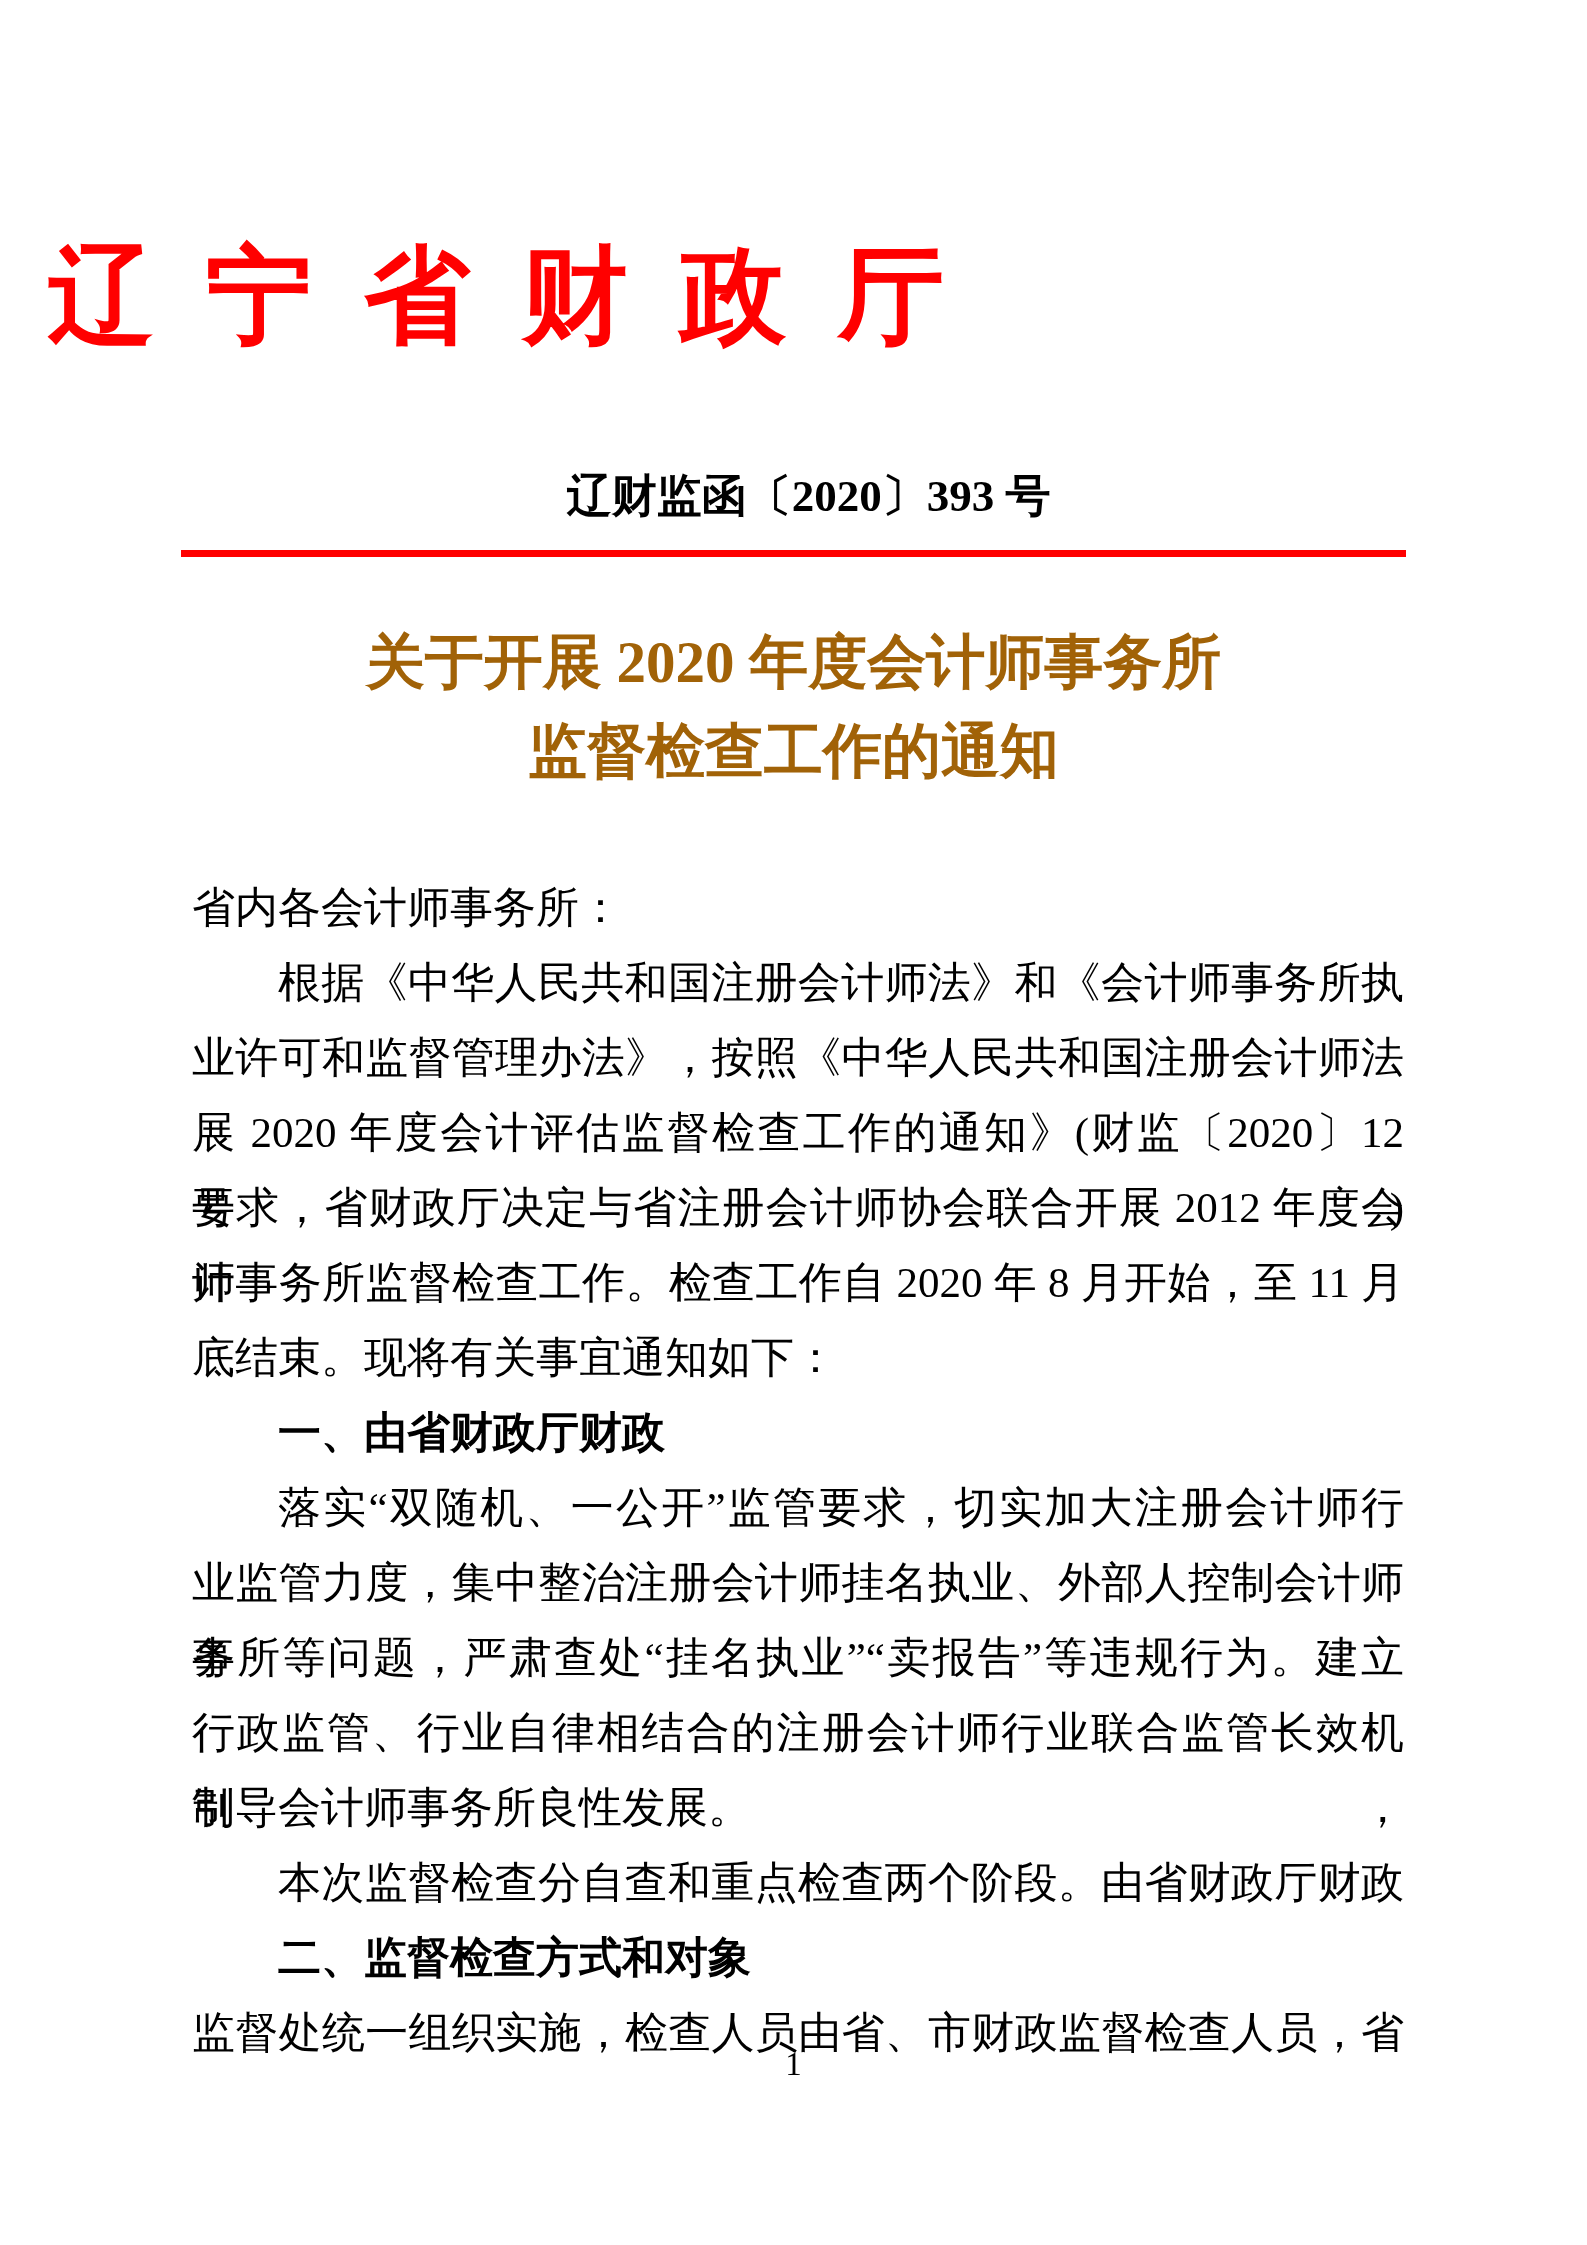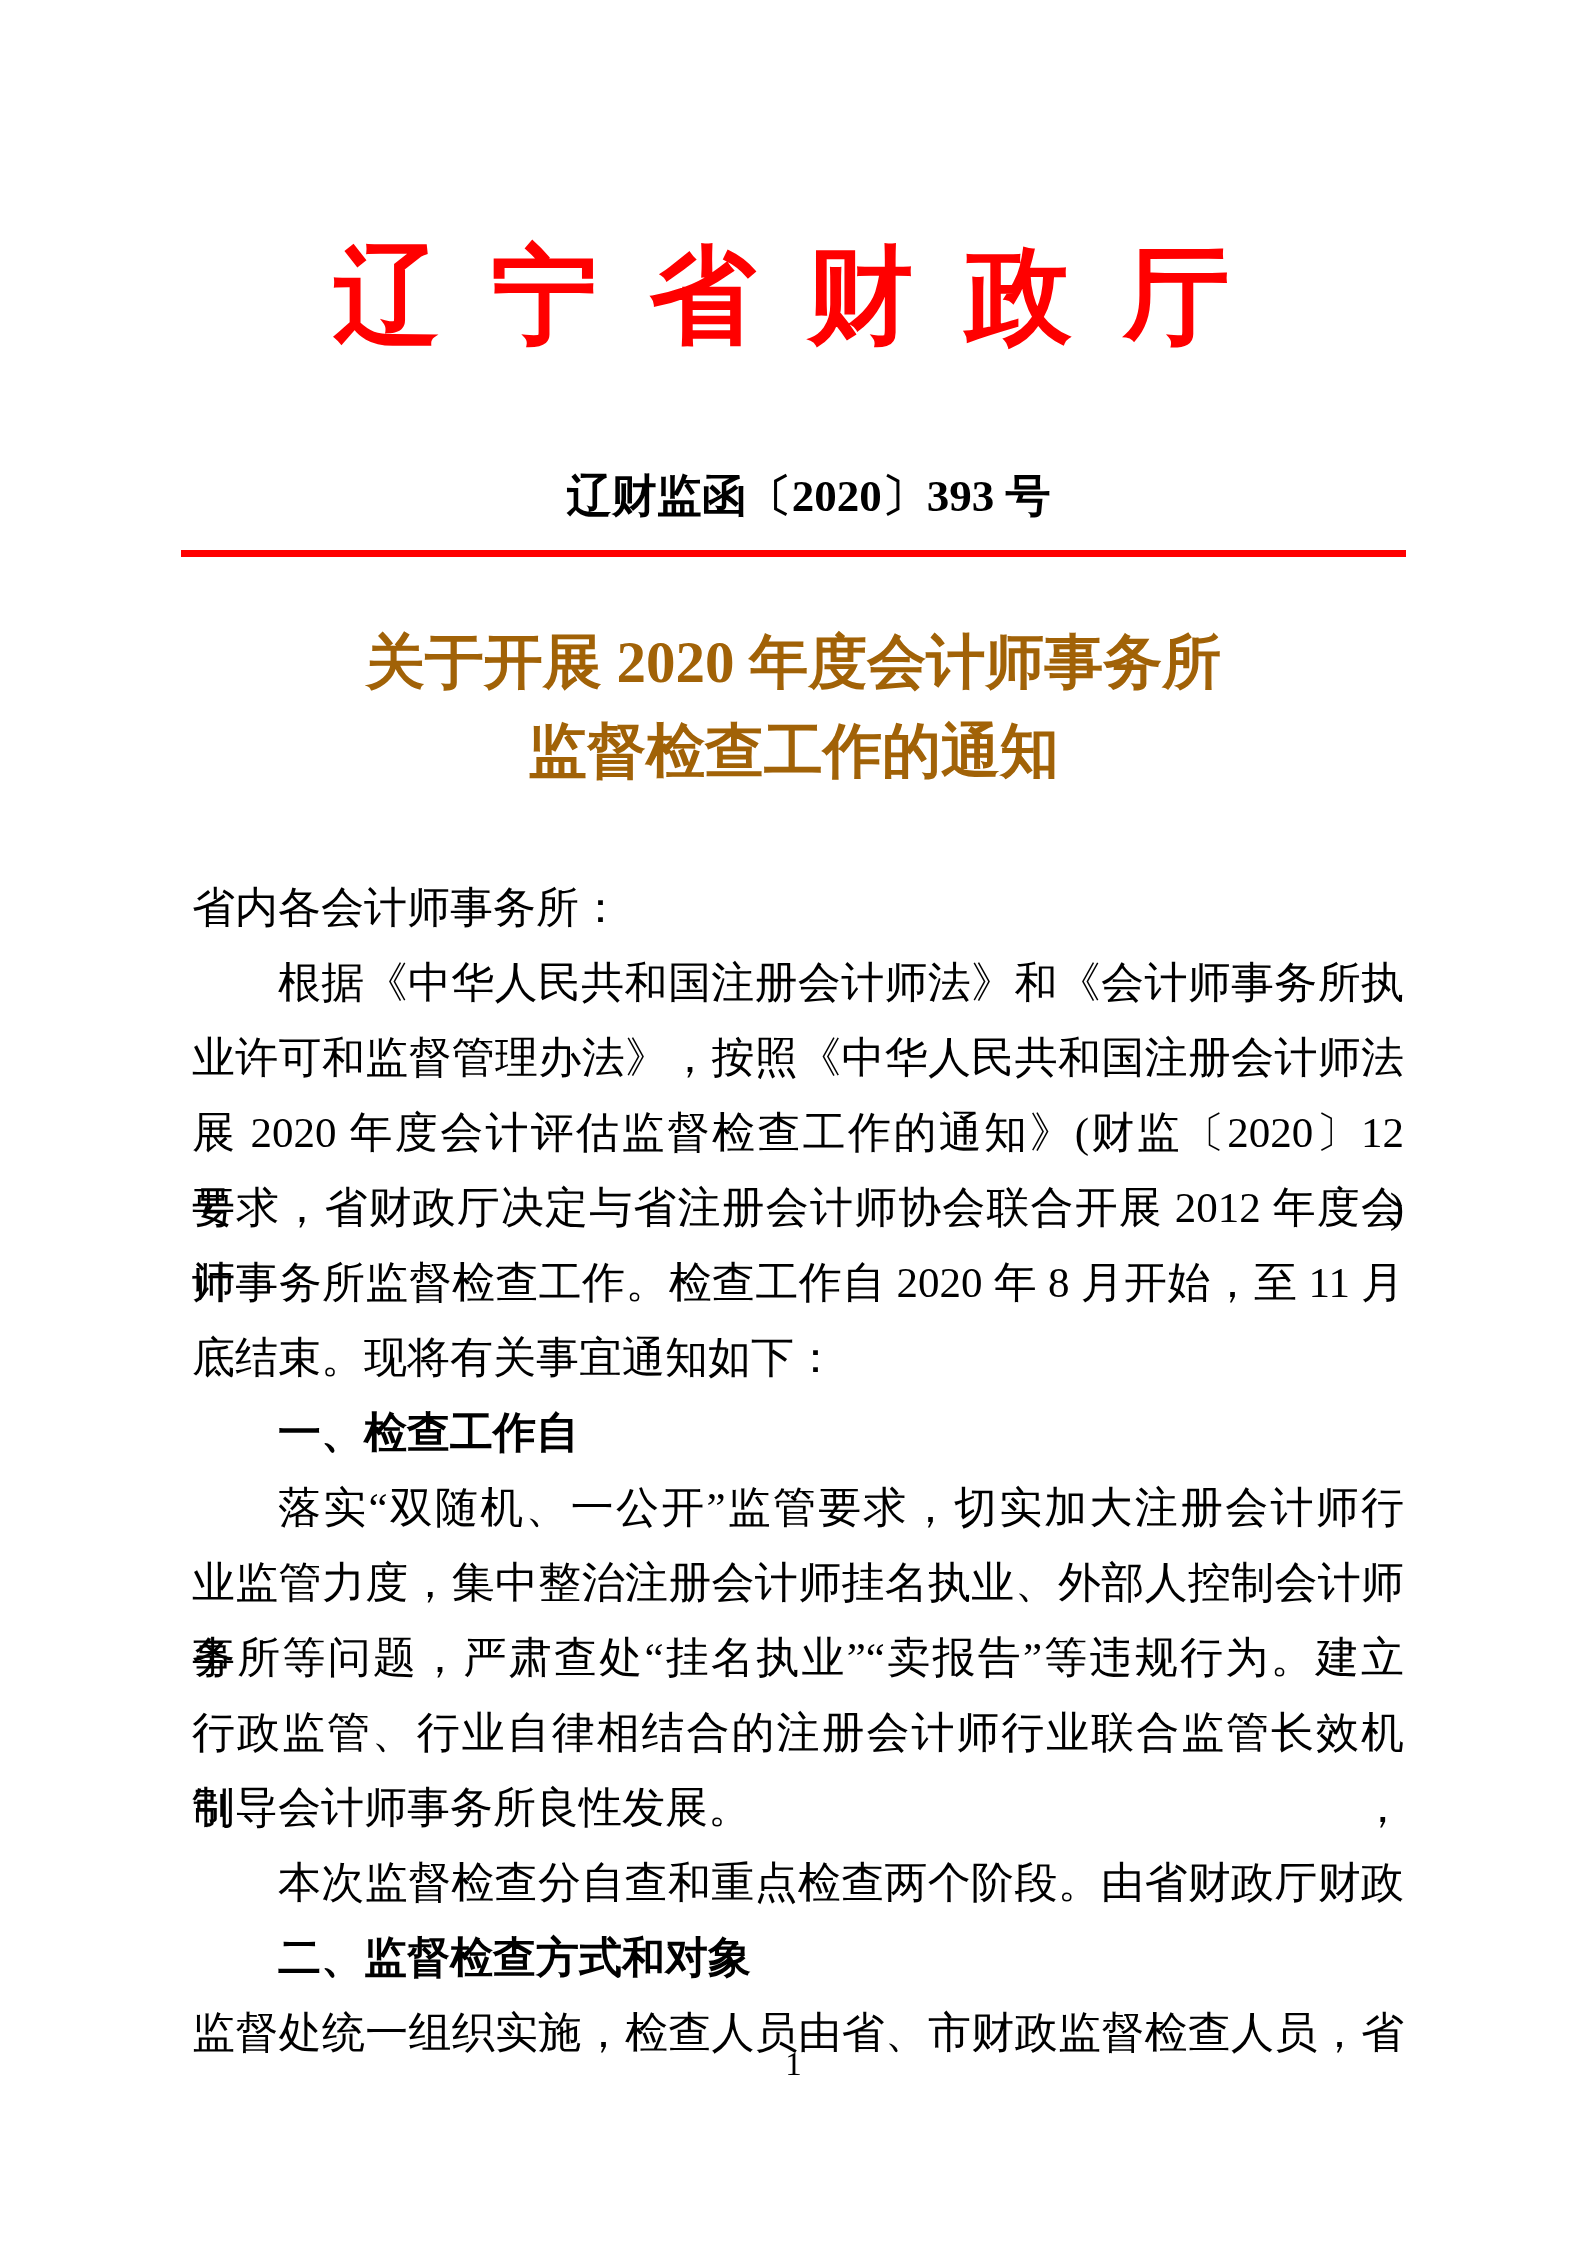--- a/index.html
+++ b/index.html
@@ -12,27 +12,27 @@
     background: #ffffff;
     color: #000000;
     font-family: "Liberation Serif", "DejaVu Serif", serif;
     overflow: hidden;
   }
   .letterhead {
     position: absolute;
     top: 222px;
     left: 0;
     width: 100%;
-    text-align: center;
+    text-align: left;
     font-size: 106px;
     line-height: 150px;
     font-weight: bold;
     color: #ff0000;
     letter-spacing: 52px;
-    padding-left: 28px; 
+    padding-left: 48px; 
     white-space: nowrap;
   }
   .doc-number {
     position: absolute;
     top: 466px;
     left: 0;
     width: 100%;
     text-align: center;
     font-size: 45px;
     line-height: 60px;
@@ -111,21 +111,21 @@
   </div>
 
   <div class="body-text">
     <div class="line">省内各会计师事务所：</div>
     <div class="line j indent">根据《中华人民共和国注册会计师法》和《会计师事务所执</div>
     <div class="line j">业许可和监督管理办法》，按照《中华人民共和国注册会计师法</div>
     <div class="line j">展 2020 年度会计评估监督检查工作的通知》(财监〔2020〕12 号)</div>
     <div class="line j">要求，省财政厅决定与省注册会计师协会联合开展 2012 年度会计</div>
     <div class="line j">师事务所监督检查工作。检查工作自 2020 年 8 月开始，至 11 月</div>
     <div class="line">底结束。现将有关事宜通知如下：</div>
-    <div class="line heading indent">一、检查工作自</div>
+    <div class="line heading indent">一、由省财政厅财政</div>
     <div class="line j indent">落实“双随机、一公开”监管要求，切实加大注册会计师行</div>
     <div class="line j">业监管力度，集中整治注册会计师挂名执业、外部人控制会计师事</div>
     <div class="line j">务所等问题，严肃查处“挂名执业”“卖报告”等违规行为。建立</div>
     <div class="line j">行政监管、行业自律相结合的注册会计师行业联合监管长效机制，</div>
     <div class="line">引导会计师事务所良性发展。</div>
     <div class="line j indent">本次监督检查分自查和重点检查两个阶段。由省财政厅财政</div>
     <div class="line heading indent">二、监督检查方式和对象</div>
     <div class="line j">监督处统一组织实施，检查人员由省、市财政监督检查人员，省</div>
   </div>
 

